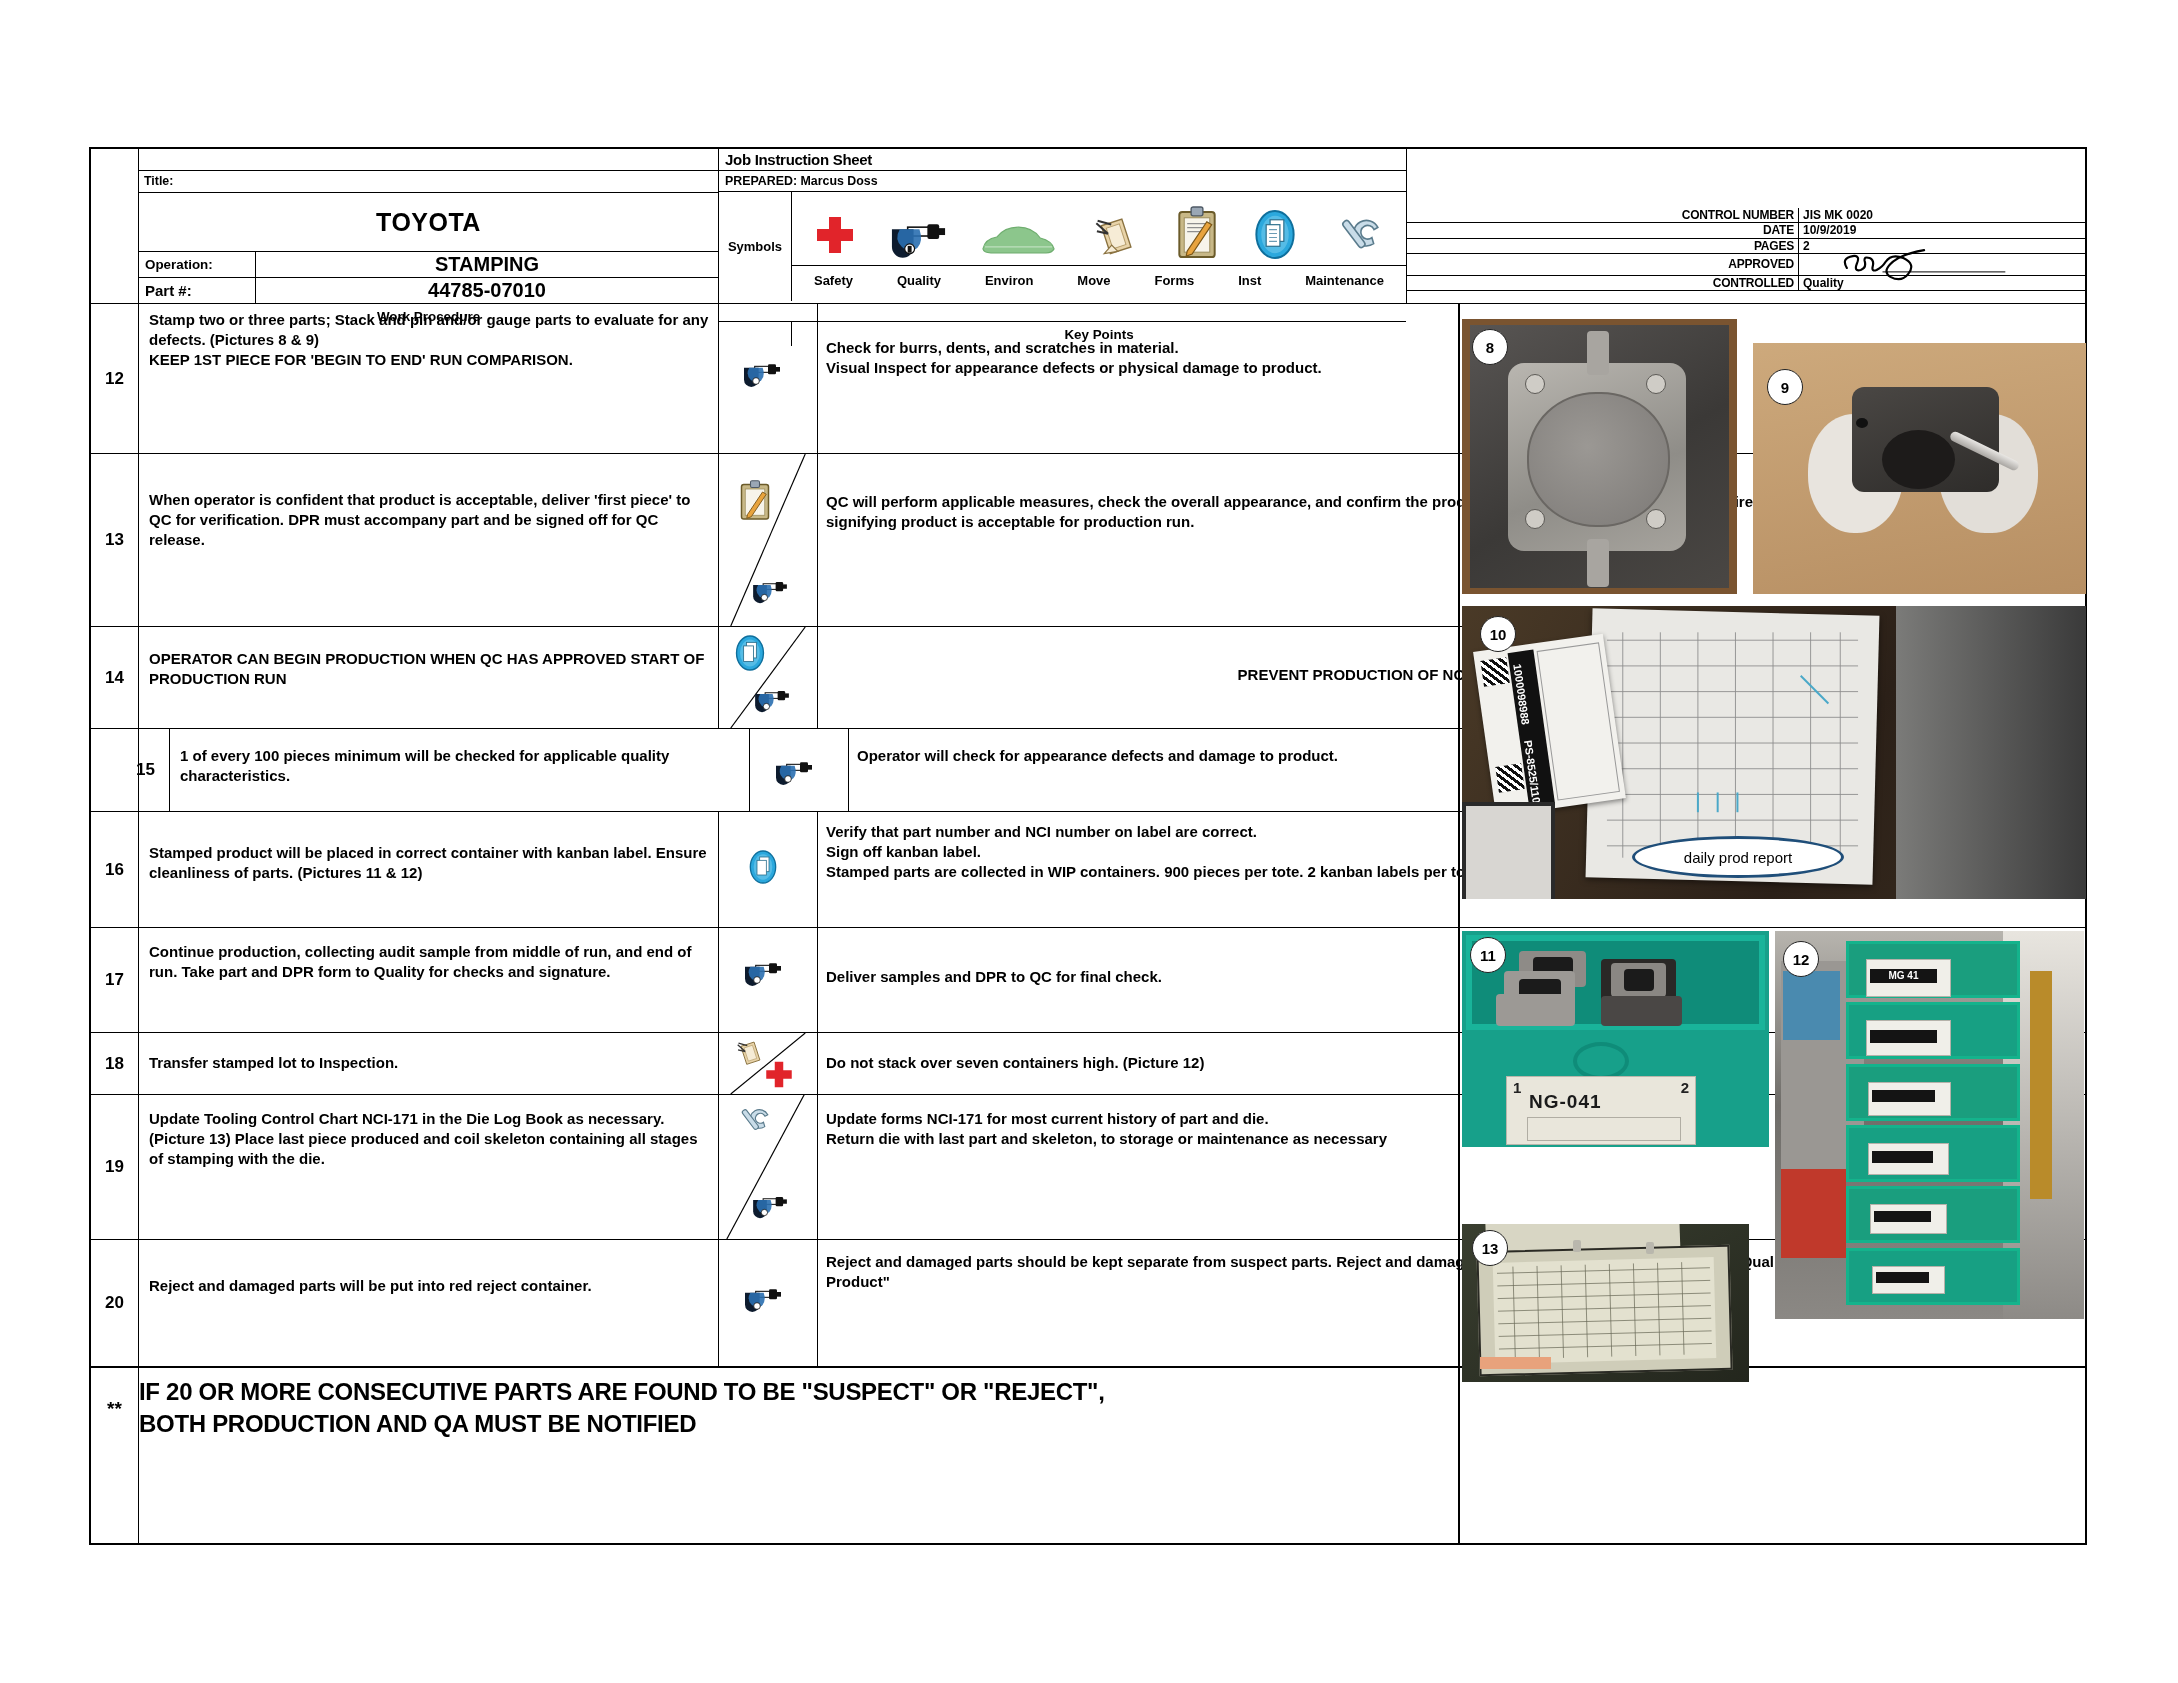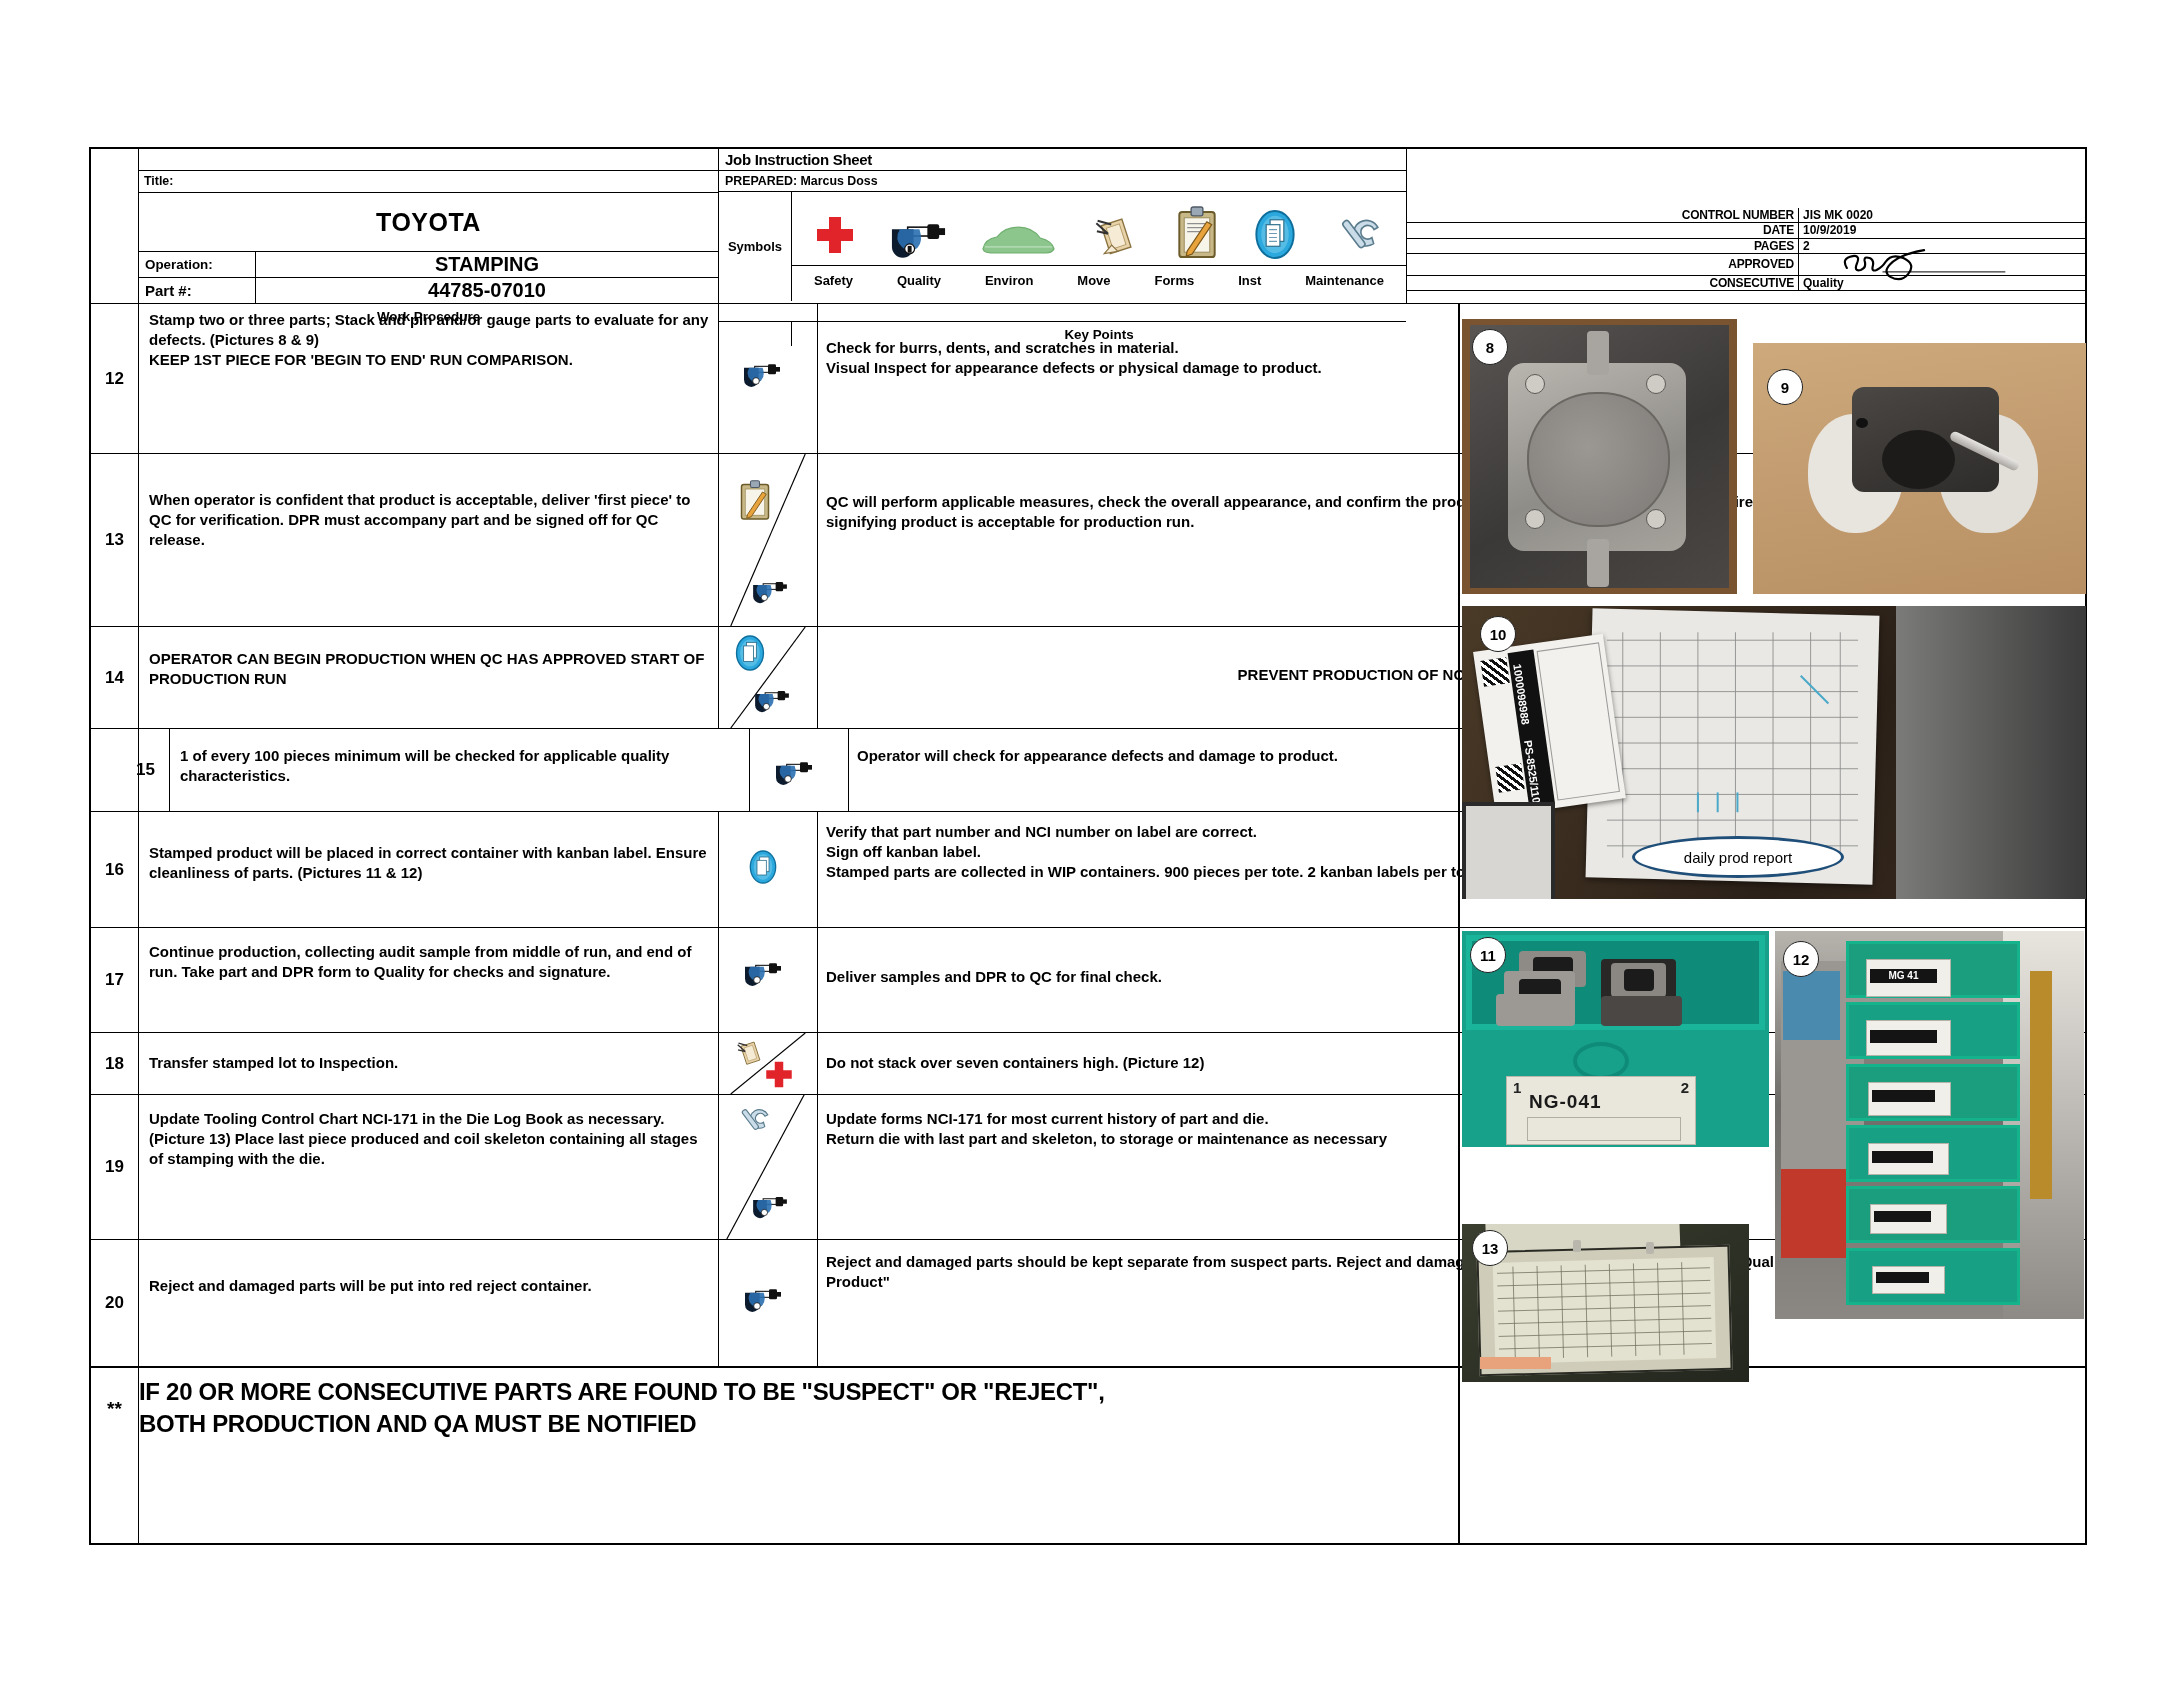--- a/index.html
+++ b/index.html
@@ -235,21 +235,21 @@
         <div class="v">
           <div class="sigmark">
             <svg width="208" height="40" viewBox="0 0 210 40">
               <path d="M16 26 q-6 -10 6 -12 q8 -1 4 8 q-3 8 4 6 q6 -2 4 -9 q-1 -5 5 -3 q5 2 3 9 q-1 5 4 3 q6 -3 9 -8 q6 -9 18 -4 q13 6 5 16 q-7 9 -18 3 q-8 -5 0 -13 q10 -10 34 -14" fill="none" stroke="#000" stroke-width="2.2" stroke-linecap="round"></path>
               <path d="M52 30 h124" stroke="#000" stroke-width="1"></path>
             </svg>
           </div>
         </div>
       </div>
       <div class="rh-row">
-        <div class="k">CONSECUTIVE</div>
+        <div class="k">CONTROLLED</div>
         <div class="v">Quality</div>
       </div>
     </div>
   </div>
 
   <div class="vdiv" style="top:154px;height:1241px;"></div>
 
   <div class="body">
 
     <div class="prow" style="height:150px;">

